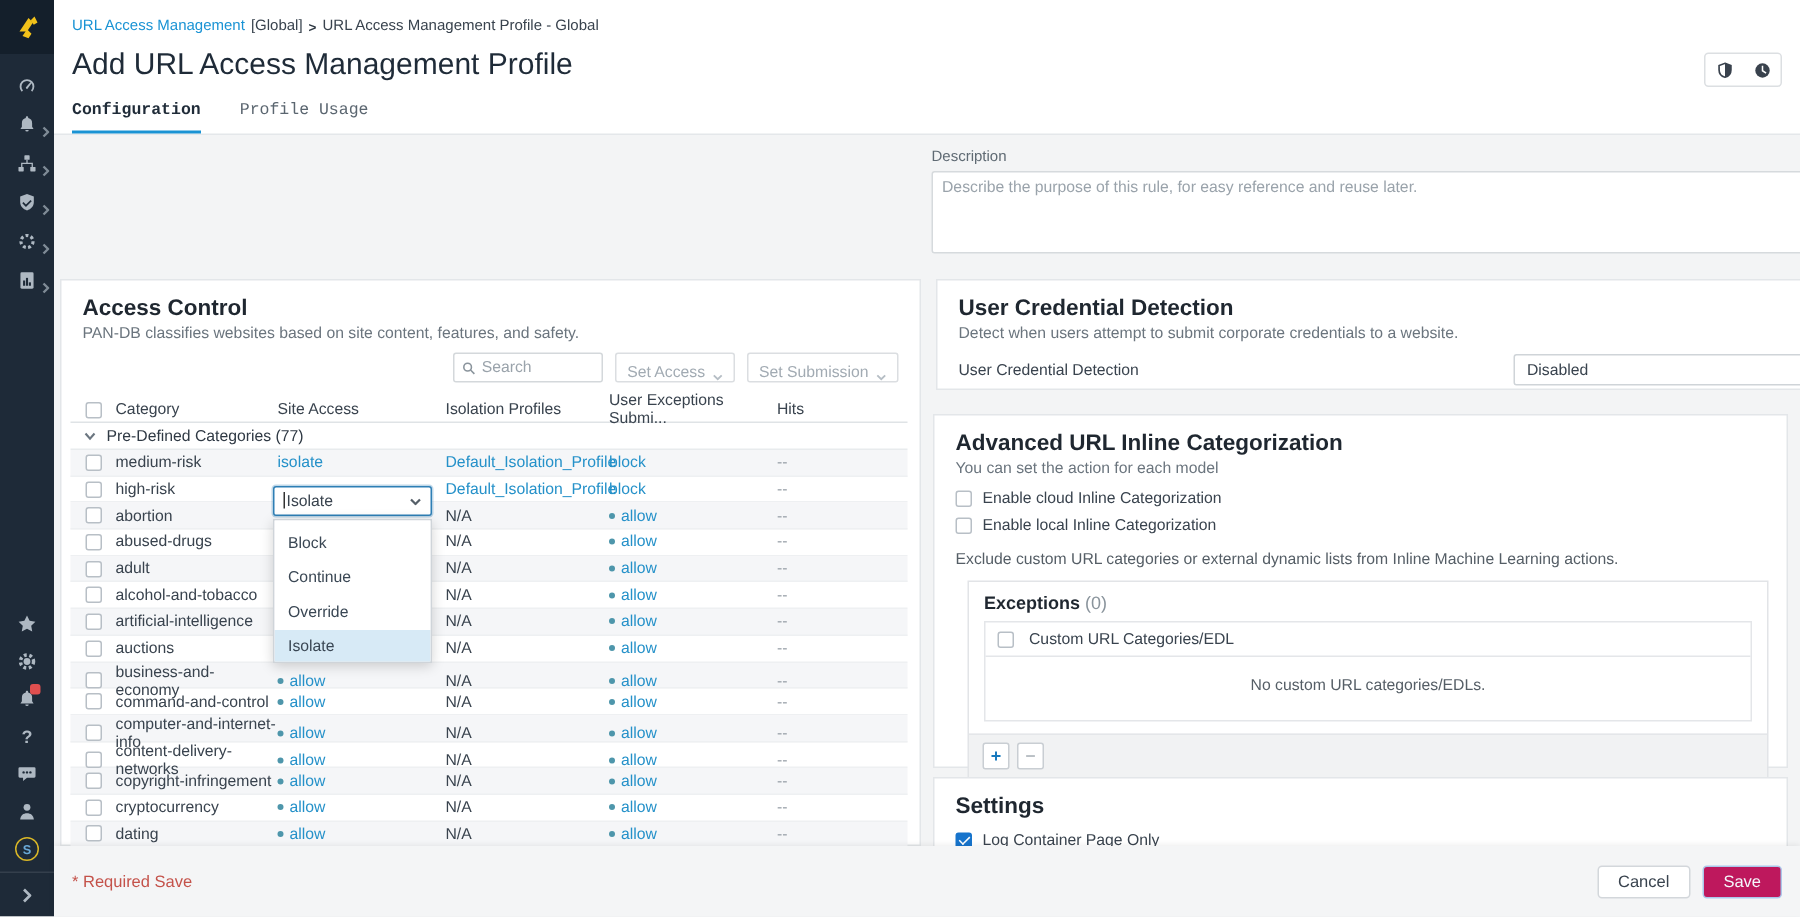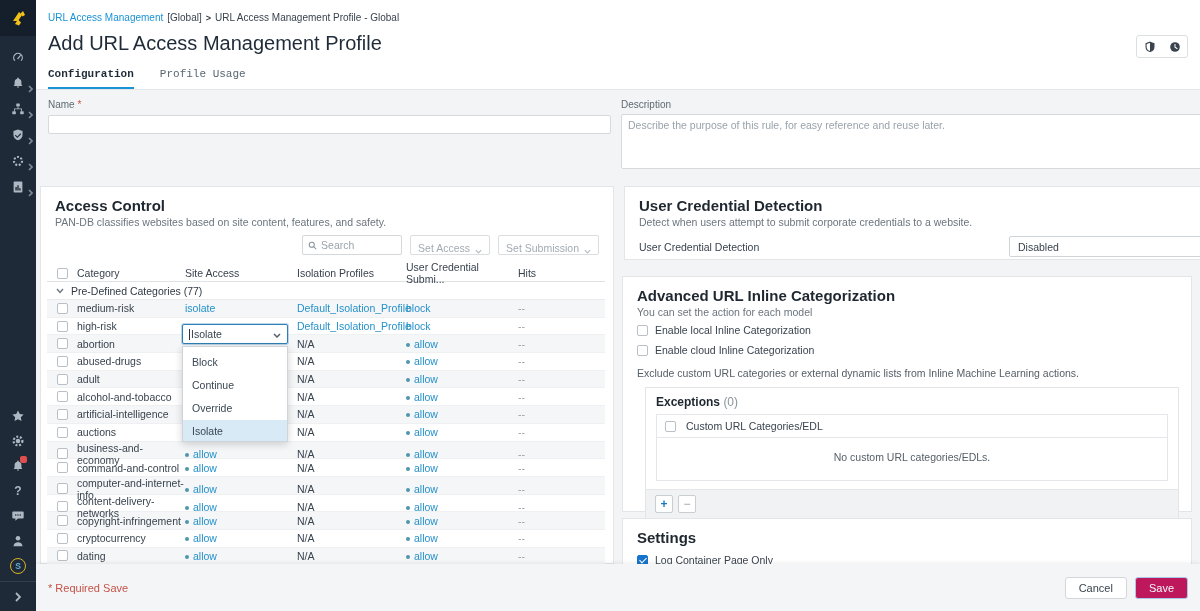--- a/index.html
+++ b/index.html
@@ -264,24 +264,20 @@
               <path d="M7 3.4v3.8l2.8 1.8" stroke="#fff" stroke-width="1.2" fill="none"></path>
             </svg>
         </button>
       </div>
       <div class="tabs">
         <div class="tab active">Configuration</div>
         <div class="tab">Profile Usage</div>
       </div>
     </header>
 
-    <section class="field name-field">
-      <label><span>Name</span> <span class="req">*</span></label>
-      <input value="" style="">
-    </section>
 
     <section class="field desc-field">
       <label>Description</label>
       <textarea placeholder="Describe the purpose of this rule, for easy reference and reuse later." style=""></textarea>
     </section>
 
     <section class="card ac-card">
       <h2>Access Control</h2>
       <p class="sub">PAN-DB classifies websites based on site content, features, and safety.</p>
 
@@ -308,21 +304,21 @@
       </div>
 
       <div class="ac-table">
         <div class="ac-head grid-cols">
           <div class="cb-cell">
               <div class="cb"></div>
             </div>
           <div>Category</div>
           <div>Site Access</div>
           <div>Isolation Profiles</div>
-          <div>User Credential Submi...</div>
+          <div>User Exceptions Submi...</div>
           <div>Hits</div>
         </div>
         <div class="ac-group">
           <svg viewBox="0 0 8 6">
               <polyline points="1,1 4,4.5 7,1"></polyline>
             </svg>
           <span>Pre-Defined Categories (77)</span>
         </div>
         <div>
             <div class="ac-row grid-cols shade">
@@ -507,27 +503,27 @@
           <svg viewBox="0 0 8 5">
               <polyline points="1,1 4,4 7,1"></polyline>
             </svg>
         </div>
       </div>
     </section>
 
     <section class="card adv-card">
       <h2>Advanced URL Inline Categorization</h2>
       <p class="sub">You can set the action for each model</p>
+      <div class="chk-row">
+        <div class="cb"></div>
+        <span>Enable cloud Inline Categorization</span>
+      </div>
       <div class="chk-row tight">
         <div class="cb"></div>
         <span>Enable local Inline Categorization</span>
-      </div>
-      <div class="chk-row">
-        <div class="cb"></div>
-        <span>Enable cloud Inline Categorization</span>
       </div>
       <p class="note">Exclude custom URL categories or external dynamic lists from Inline Machine Learning actions.</p>
 
       <div class="exceptions">
         <div class="exc-title">
           <span>Exceptions</span>
           <span class="exc-count">(0)</span>
         </div>
         <div class="exc-table">
           <div class="exc-head">

